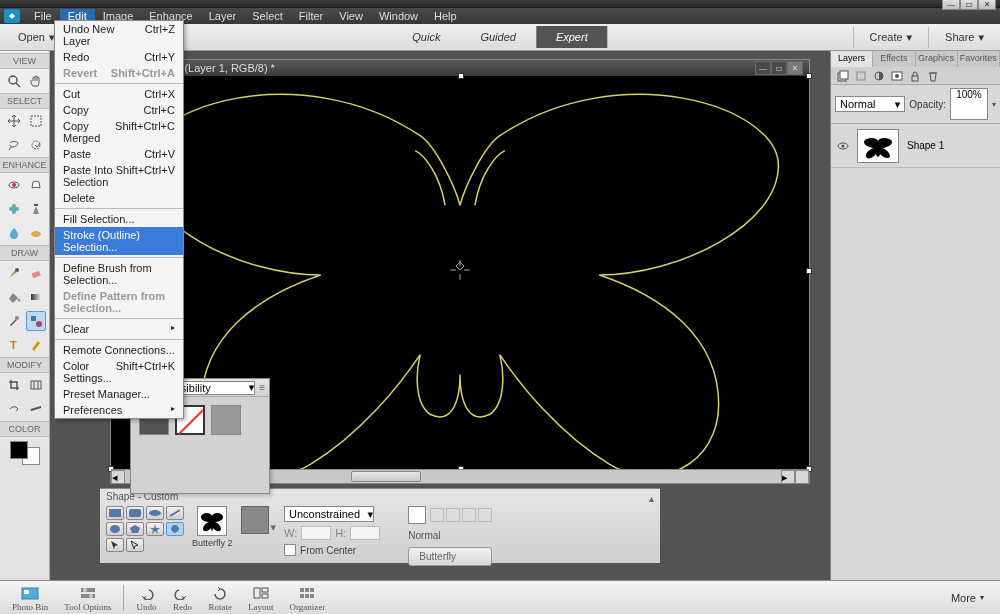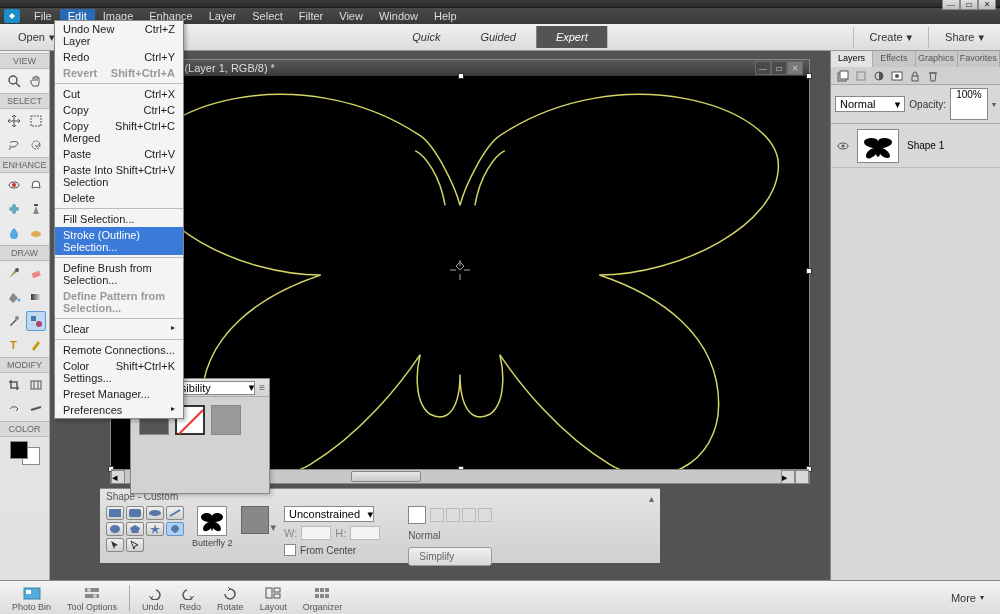--- a/index.html
+++ b/index.html
@@ -65,21 +65,21 @@
 .preview-box{width:30px;height:30px;background:#fff;border:1px solid #888;display:flex;align-items:center;justify-content:center;}
 .preview-label{font-size:9px;color:#444;}
 .color-picker{width:28px;height:28px;background:#888;border:1px solid #666;}
 .constrain-sel{width:90px;height:16px;background:#fff;border:1px solid #888;font-size:10px;padding-left:4px;display:flex;align-items:center;justify-content:space-between;}
 .wh-row{display:flex;gap:4px;font-size:10px;color:#888;align-items:center;}
 .wh-input{width:30px;height:14px;background:#f4f4f4;border:1px solid #bbb;}
 .simplify-btn{padding:3px 10px;background:linear-gradient(#f0f0f0,#d8d8d8);border:1px solid #999;border-radius:3px;font-size:10px;color:#666;}
 .bottom-bar{position:absolute;bottom:0;left:0;right:0;height:34px;background:linear-gradient(#f4f4f4,#dcdcdc);border-top:1px solid #888;display:flex;align-items:center;padding:0 4px;}
 .bb-item{display:flex;flex-direction:column;align-items:center;gap:0px;padding:0 8px;cursor:pointer;}
 .bb-icon{width:20px;height:18px;display:flex;align-items:center;justify-content:center;}
-.bb-label{font-size:9px;color:#555;}
+.bb-label{font-size:9px;color:#555;font-family:Liberation Serif, serif;}
 .bb-sep{width:1px;height:26px;background:#aaa;margin:0 4px;}
 .bb-more{margin-left:auto;padding:0 12px;font-size:10px;color:#333;display:flex;align-items:center;gap:4px;}
 .right-panel{width:170px;background:#d8d8d8;border-left:1px solid #888;display:flex;flex-direction:column;}
 .panel-tabs{display:flex;height:16px;background:#c8c8c8;}
 .ptab{flex:1;text-align:center;font-size:9px;padding:2px 0;border-right:1px solid #aaa;cursor:pointer;color:#555;}
 .ptab.active{background:#e4e4e4;color:#000;}
 .panel-toolbar{height:18px;background:#d0d0d0;display:flex;align-items:center;padding:0 4px;gap:2px;border-bottom:1px solid #aaa;}
 .pt-btn{width:16px;height:14px;display:flex;align-items:center;justify-content:center;}
 .blend-row{display:flex;padding:3px 4px;gap:4px;align-items:center;background:#d8d8d8;border-bottom:1px solid #aaa;}
 .blend-sel{flex:1;height:16px;background:#fff;border:1px solid #888;font-size:10px;padding:0 4px;display:flex;align-items:center;justify-content:space-between;}
@@ -451,21 +451,21 @@
           <div style="display:flex;gap:4px;align-items:center">
             <div style="width:18px;height:18px;border:1px solid #888;background:#fff"></div>
             <div style="display:flex;gap:2px">
               <div style="width:14px;height:14px;border:1px solid #bbb"></div>
               <div style="width:14px;height:14px;border:1px solid #bbb"></div>
               <div style="width:14px;height:14px;border:1px solid #bbb"></div>
               <div style="width:14px;height:14px;border:1px solid #bbb"></div>
             </div>
           </div>
           <div style="font-size:10px;color:#555">Normal</div>
-          <div class="simplify-btn">Simplify</div>
+          <div class="simplify-btn">Butterfly</div>
         </div>
       </div>
     </div>
   </div>
 
   <div class="right-panel">
     <div class="panel-tabs">
       <div class="ptab active">Layers</div>
       <div class="ptab">Effects</div>
       <div class="ptab">Graphics</div>

